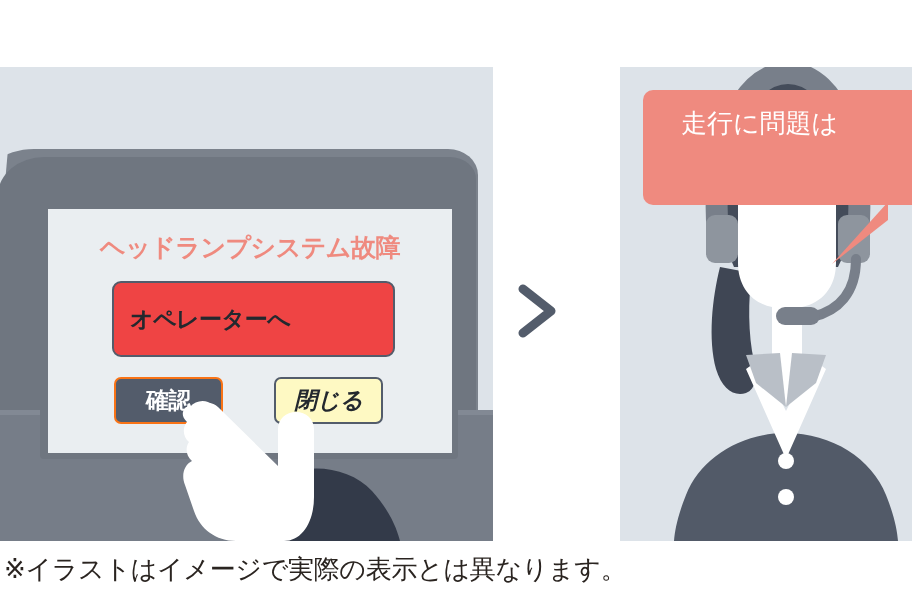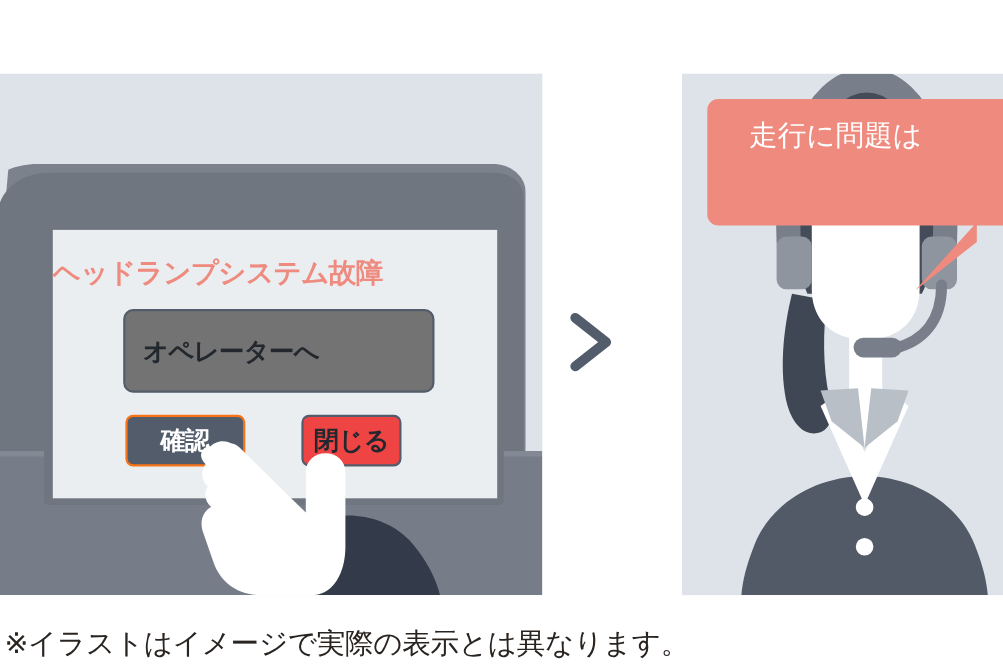--- a/index.html
+++ b/index.html
@@ -101,35 +101,35 @@
     width: 404px;
     height: 244px;
     background: #eaeef1;
   }
 
   .screen-title {
     position: absolute;
     left: 0;
     top: 22px;
     width: 404px;
-    text-align: left;
+    text-align: center;
     color: #ef8a7f;
     font-size: 25px;
     font-weight: 700;
     letter-spacing: -0.5px;
     white-space: nowrap;
   }
 
   .msg-box {
     position: absolute;
     left: 64px;
     top: 72px;
     width: 283px;
     height: 76px;
-    background: #737373;
+    background: #ef4444;
     border: 2px solid #535c6b;
     border-radius: 9px;
     box-sizing: border-box;
     display: flex;
     flex-direction: column;
     justify-content: center;
   }
   .msg-line {
     color: #23282e;
     font-size: 23px;
@@ -157,25 +157,26 @@
     top: 168px;
     width: 109px;
     height: 47px;
     background: #535c6b;
     color: #ffffff;
     border: 2px solid #f97316;
   }
   .btn-close {
     left: 226px;
     top: 168px;
-    width: 91px;
+    width: 109px;
     height: 47px;
-    background: #ef4444;
+    background: #fef9c3;
     color: #23282e;
     border: 2px solid #535c6b;
+    font-style: italic;
   }
 
   
   .hand-wrap {
     position: absolute;
     left: 0; top: 0;
     width: 493px; height: 474px;
     pointer-events: none;
   }
 
@@ -237,21 +238,20 @@
   
   .caption {
     position: absolute;
     left: 4px;
     top: 552px;
     color: #2a2420;
     font-size: 26px;
     font-weight: 400;
     letter-spacing: -0.3px;
     white-space: nowrap;
-    margin-top: 16px;
   }
 </style>
 </head>
 <body>
 
 <div id="stage">
 
   <div class="panel-left">
 
     <div>

